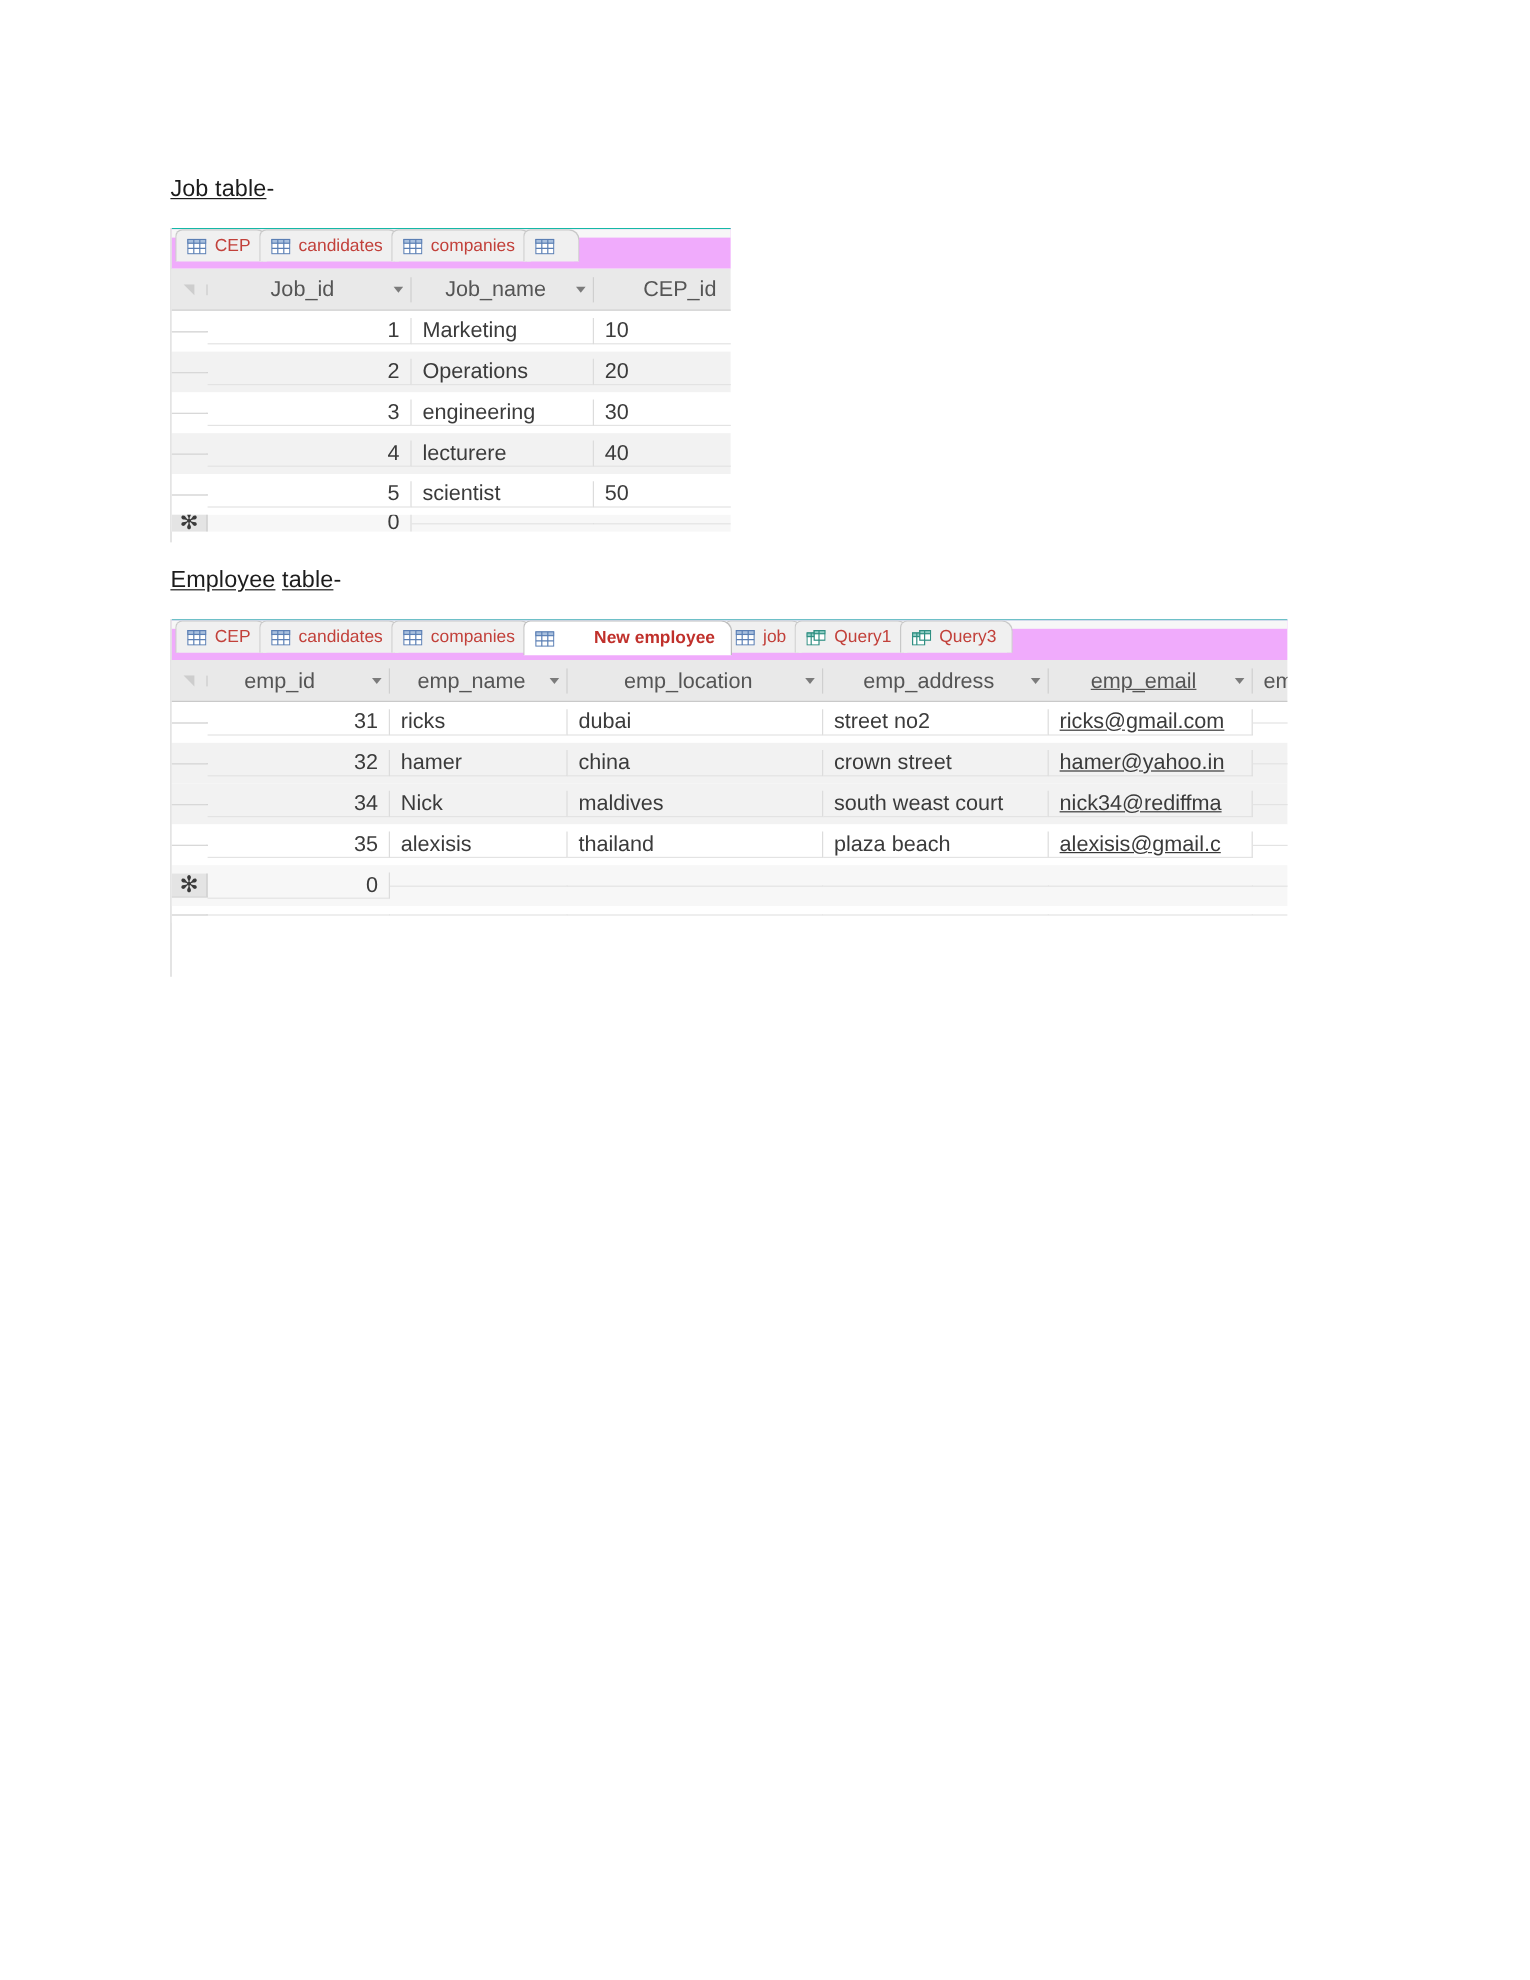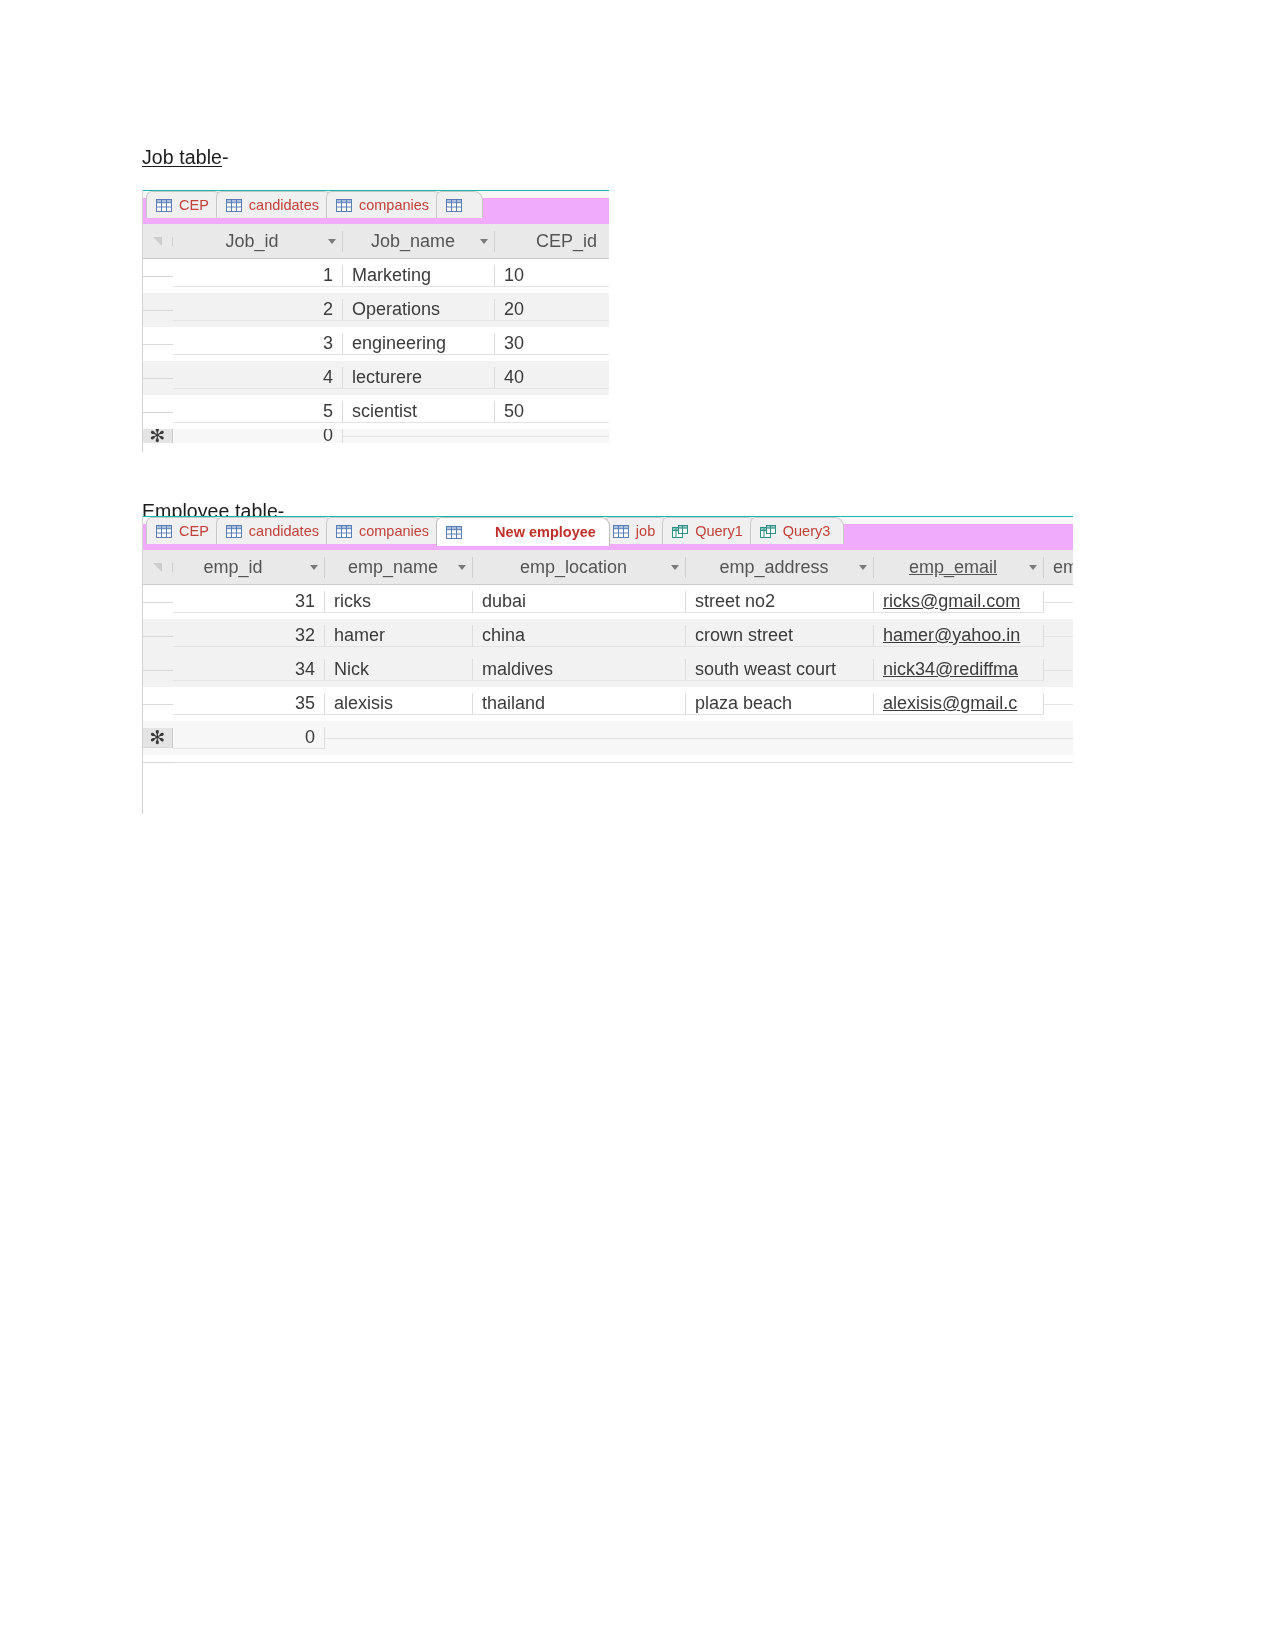--- a/index.html
+++ b/index.html
@@ -29,21 +29,21 @@
     position: absolute;
     font-size: 19.5px;
     line-height: 22px;
     color: #1c1c1c;
     white-space: nowrap;
     letter-spacing: 0.1px;
   }
   .doc-heading .u { text-decoration: underline; text-underline-offset: 2px; }
 
   #job-heading { left: 142px; top: 146px; }
-  #employee-heading { left: 142px; top: 472px; margin-top: 28px; }
+  #employee-heading { left: 142px; top: 472px; }
 
   
   .datasheet {
     position: absolute;
     background: #ffffff;
     overflow: hidden;
     font-family: "Liberation Sans", sans-serif;
   }
 
   

